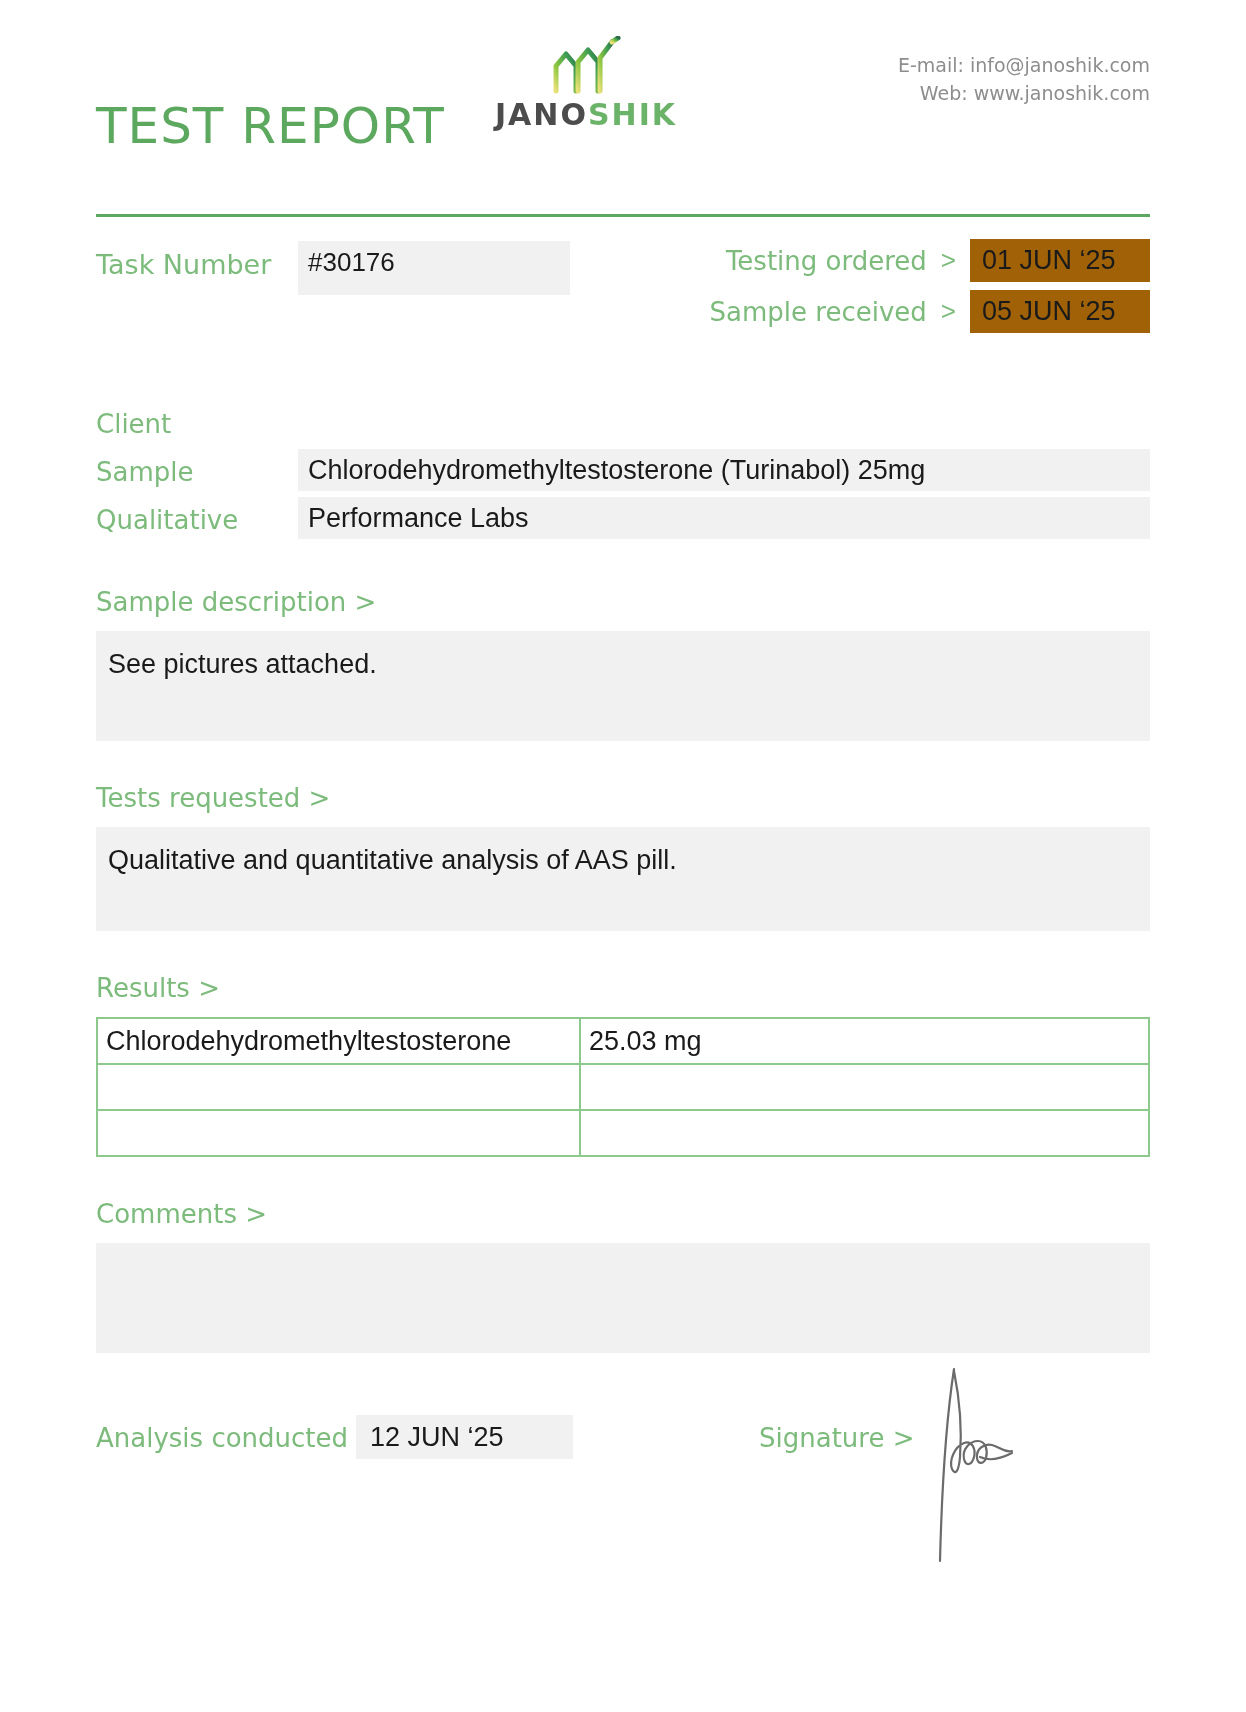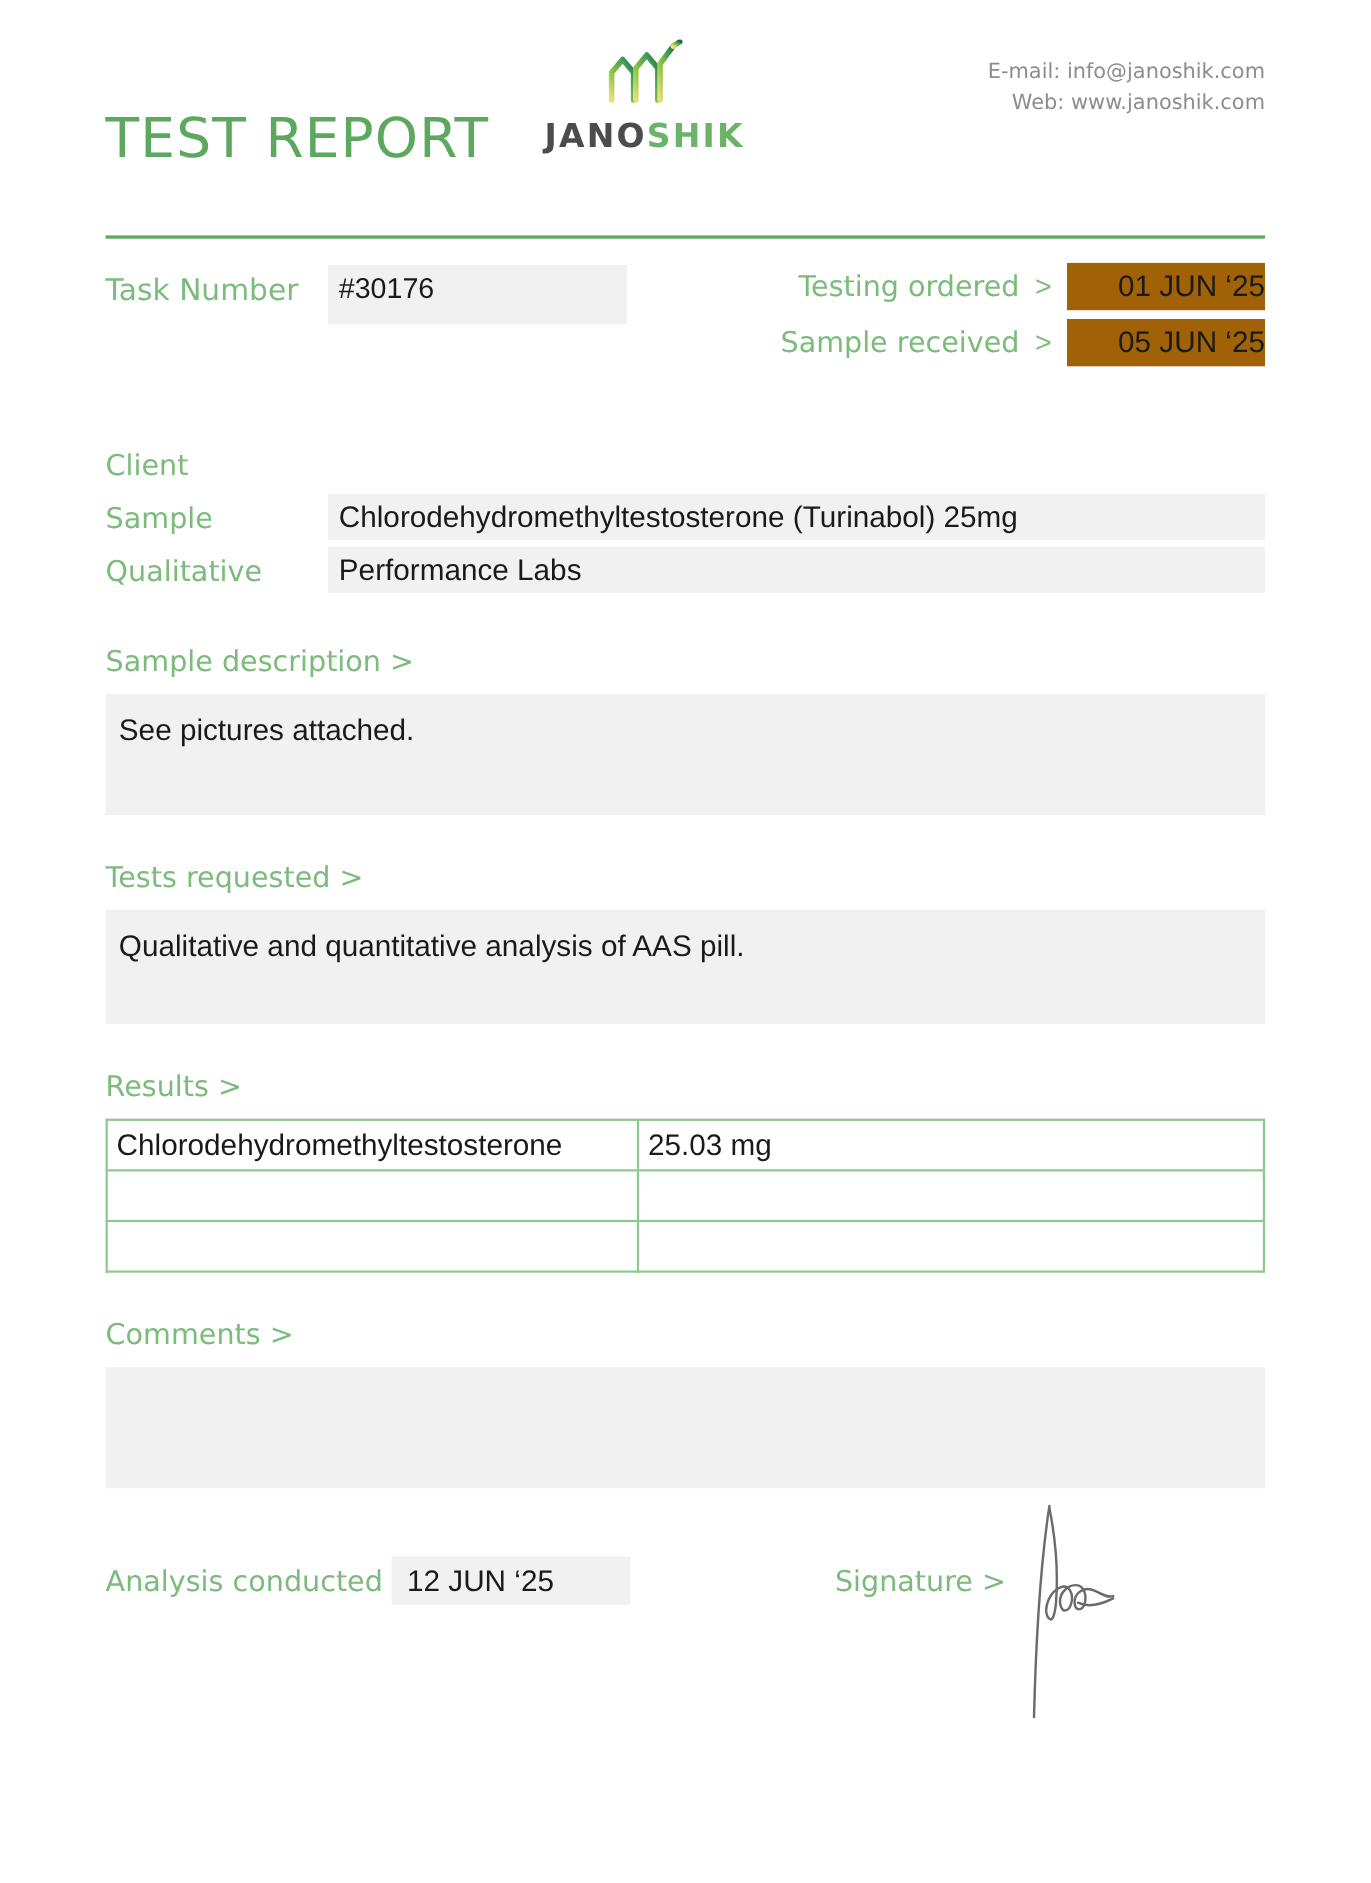--- a/index.html
+++ b/index.html
@@ -50,21 +50,21 @@
   .logo-mark {
     height: 58px;
     line-height: 0;
   }
   .logo-word {
     font-family: "DejaVu Sans", sans-serif;
     font-size: 30px;
     font-weight: bold;
     letter-spacing: 2px;
     line-height: 1;
-    margin-top: 16px;
+    margin-top: 6px;
   }
   .logo-word .dark { color: #4c4c4c; }
   .logo-word .green { color: #6cb36a; }
   .contact {
     position: absolute;
     right: 0;
     top: 52px;
     text-align: right;
     font-family: "DejaVu Sans", sans-serif;
     font-size: 19px;
@@ -105,21 +105,20 @@
     font-size: 26px;
     line-height: 42px;
     padding-left: 10px;
     box-sizing: border-box;
   }
   .date-rows {
     position: absolute;
     right: 0;
     top: 6px;
     width: 492px;
-    text-align: right;
   }
   .date-row {
     display: flex;
     align-items: center;
     justify-content: flex-end;
     margin-bottom: 8px;
   }
   .date-label {
     font-size: 26px;
     white-space: nowrap;

